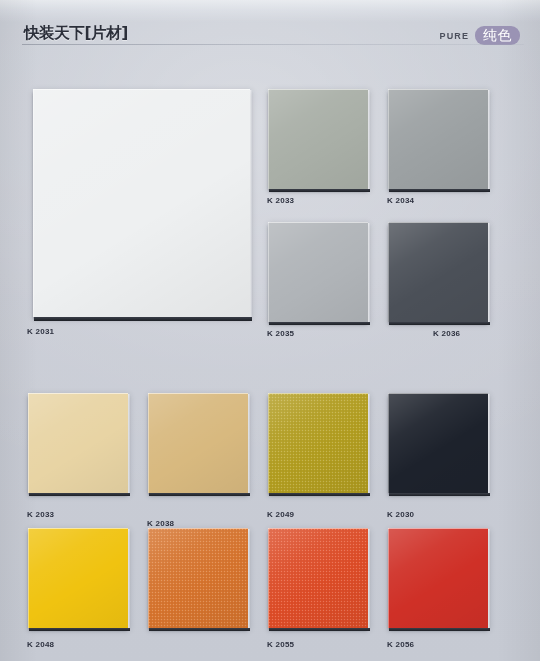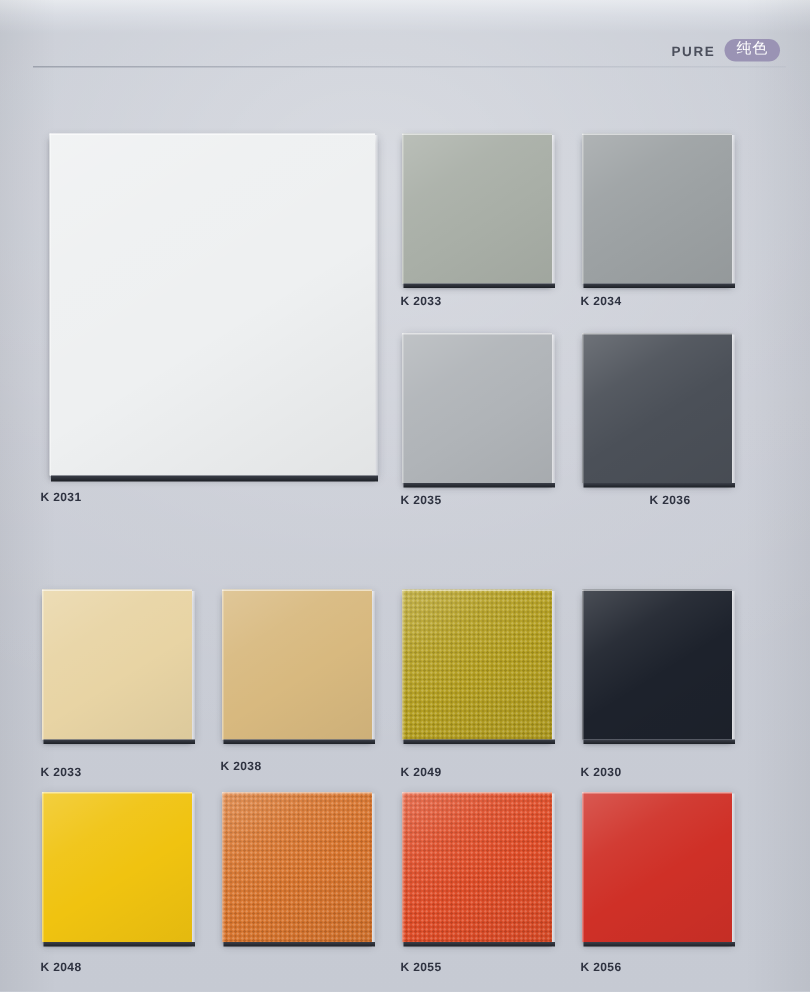--- a/index.html
+++ b/index.html
@@ -62,21 +62,21 @@
     gap: 6px;
   }
   .pure-label {
     font-size: 9px;
     font-weight: bold;
     letter-spacing: 1.1px;
     color: #4b4f5c;
   }
   .pure-badge {
     font-family: "DejaVu Sans", sans-serif;
-    font-size: 10px;
+    font-size: 14px;
     color: #ffffff;
     background: #9a93b4;
     border-radius: 9px;
     padding: 2px 8px 3px 8px;
     letter-spacing: 0.5px;
     line-height: 1;
     white-space: nowrap;
   }
   .rule {
     position: absolute;
@@ -190,20 +190,21 @@
     left: 27px;
     top: 327px;
   }
 </style>
 </head>
 <body>
 
 <div id="catalog-page" style="background-color: rgb(200, 204, 213);">
 
   <div class="header">
+    <div class="brand">快装天下[片材]</div>
 
     <div class="pure-wrap">
       <span class="pure-label">PURE</span>
       <span class="pure-badge" style="background: rgb(154, 147, 180);">纯色</span>
     </div>
 
     <div class="rule"></div>
 
   </div>
 
@@ -285,21 +286,21 @@
         <div class="tile">
           <div class="face" style="background-color: rgb(216, 185, 127);"></div>
           <div class="grain"></div>
           <div class="sheen"></div>
           <div class="hl-top"></div>
           <div class="hl-left"></div>
           <div class="edge-r"></div>
           <div class="edge"></div>
         </div>
       </div>
-      <div class="code" style="left: 147px; top: 506px; color: rgb(46, 50, 64);">K 2038</div>
+      <div class="code" style="left: 147px; top: 519px; color: rgb(46, 50, 64);">K 2038</div>
       <div class="swatch-cell" style="left: 268px; top: 393px; width: 100px; height: 100px;">
         <div class="tile textured">
           <div class="face" style="background-color: rgb(181, 160, 34);"></div>
           <div class="grain"></div>
           <div class="sheen"></div>
           <div class="hl-top"></div>
           <div class="hl-left"></div>
           <div class="edge-r"></div>
           <div class="edge"></div>
         </div>

